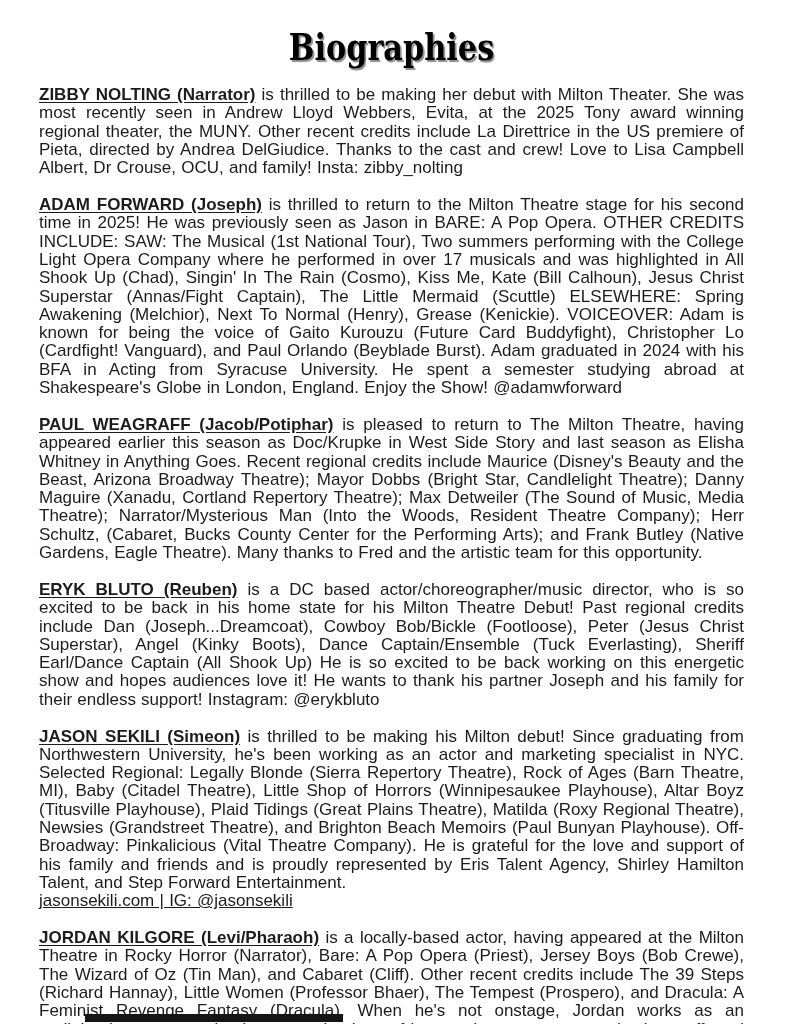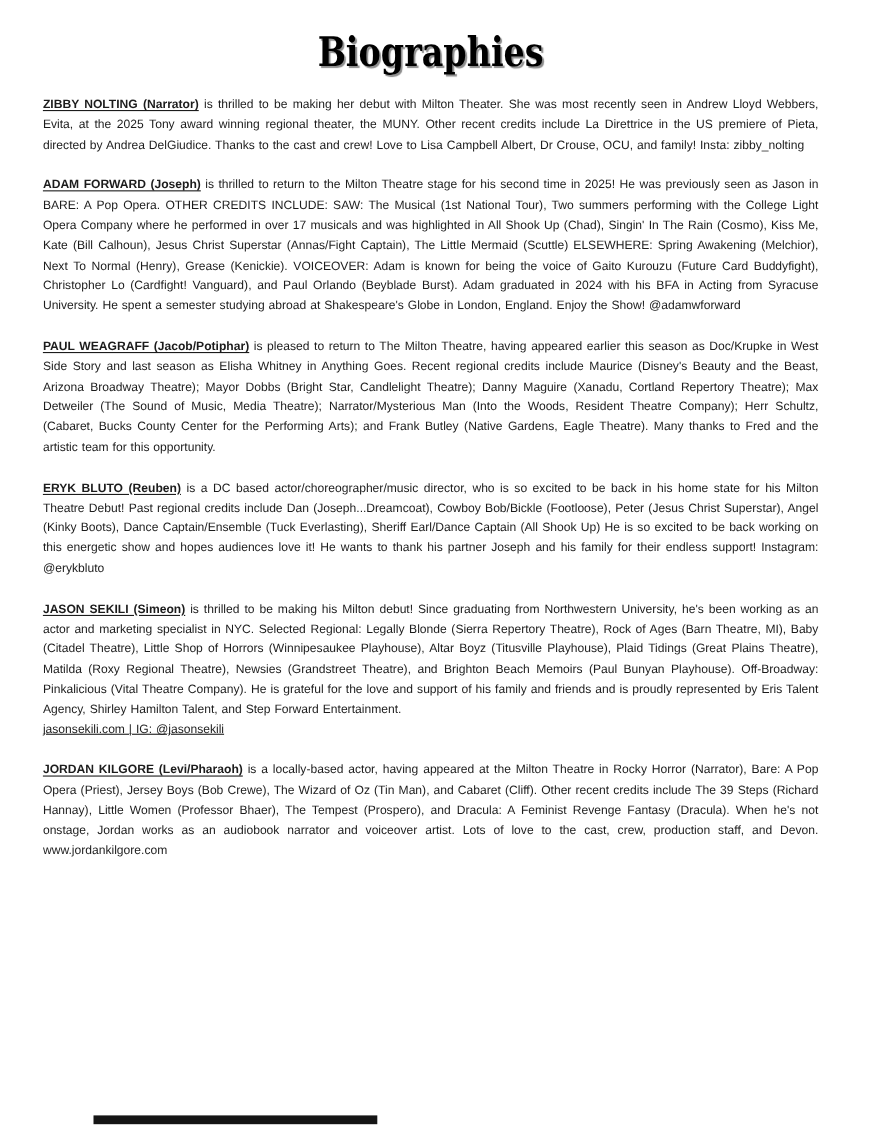--- a/index.html
+++ b/index.html
@@ -27,21 +27,21 @@
     font-size: 37px;
     line-height: 42px;
     color: #000000;
     text-shadow: 2px 2px 1px rgba(0,0,0,0.45);
     transform: scaleX(0.82);
     transform-origin: 50% 50%;
     margin-bottom: 18px;
     letter-spacing: 0px;
   }
   .bio {
-    font-size: 11px;
+    font-size: 17px;
     line-height: 18.3px;
     text-align: justify;
     margin-bottom: 18.6px;
     word-spacing: 0.5px;
   }
   .bio-head {
     font-weight: bold;
     text-decoration: underline;
     text-underline-offset: 2px;
   }

